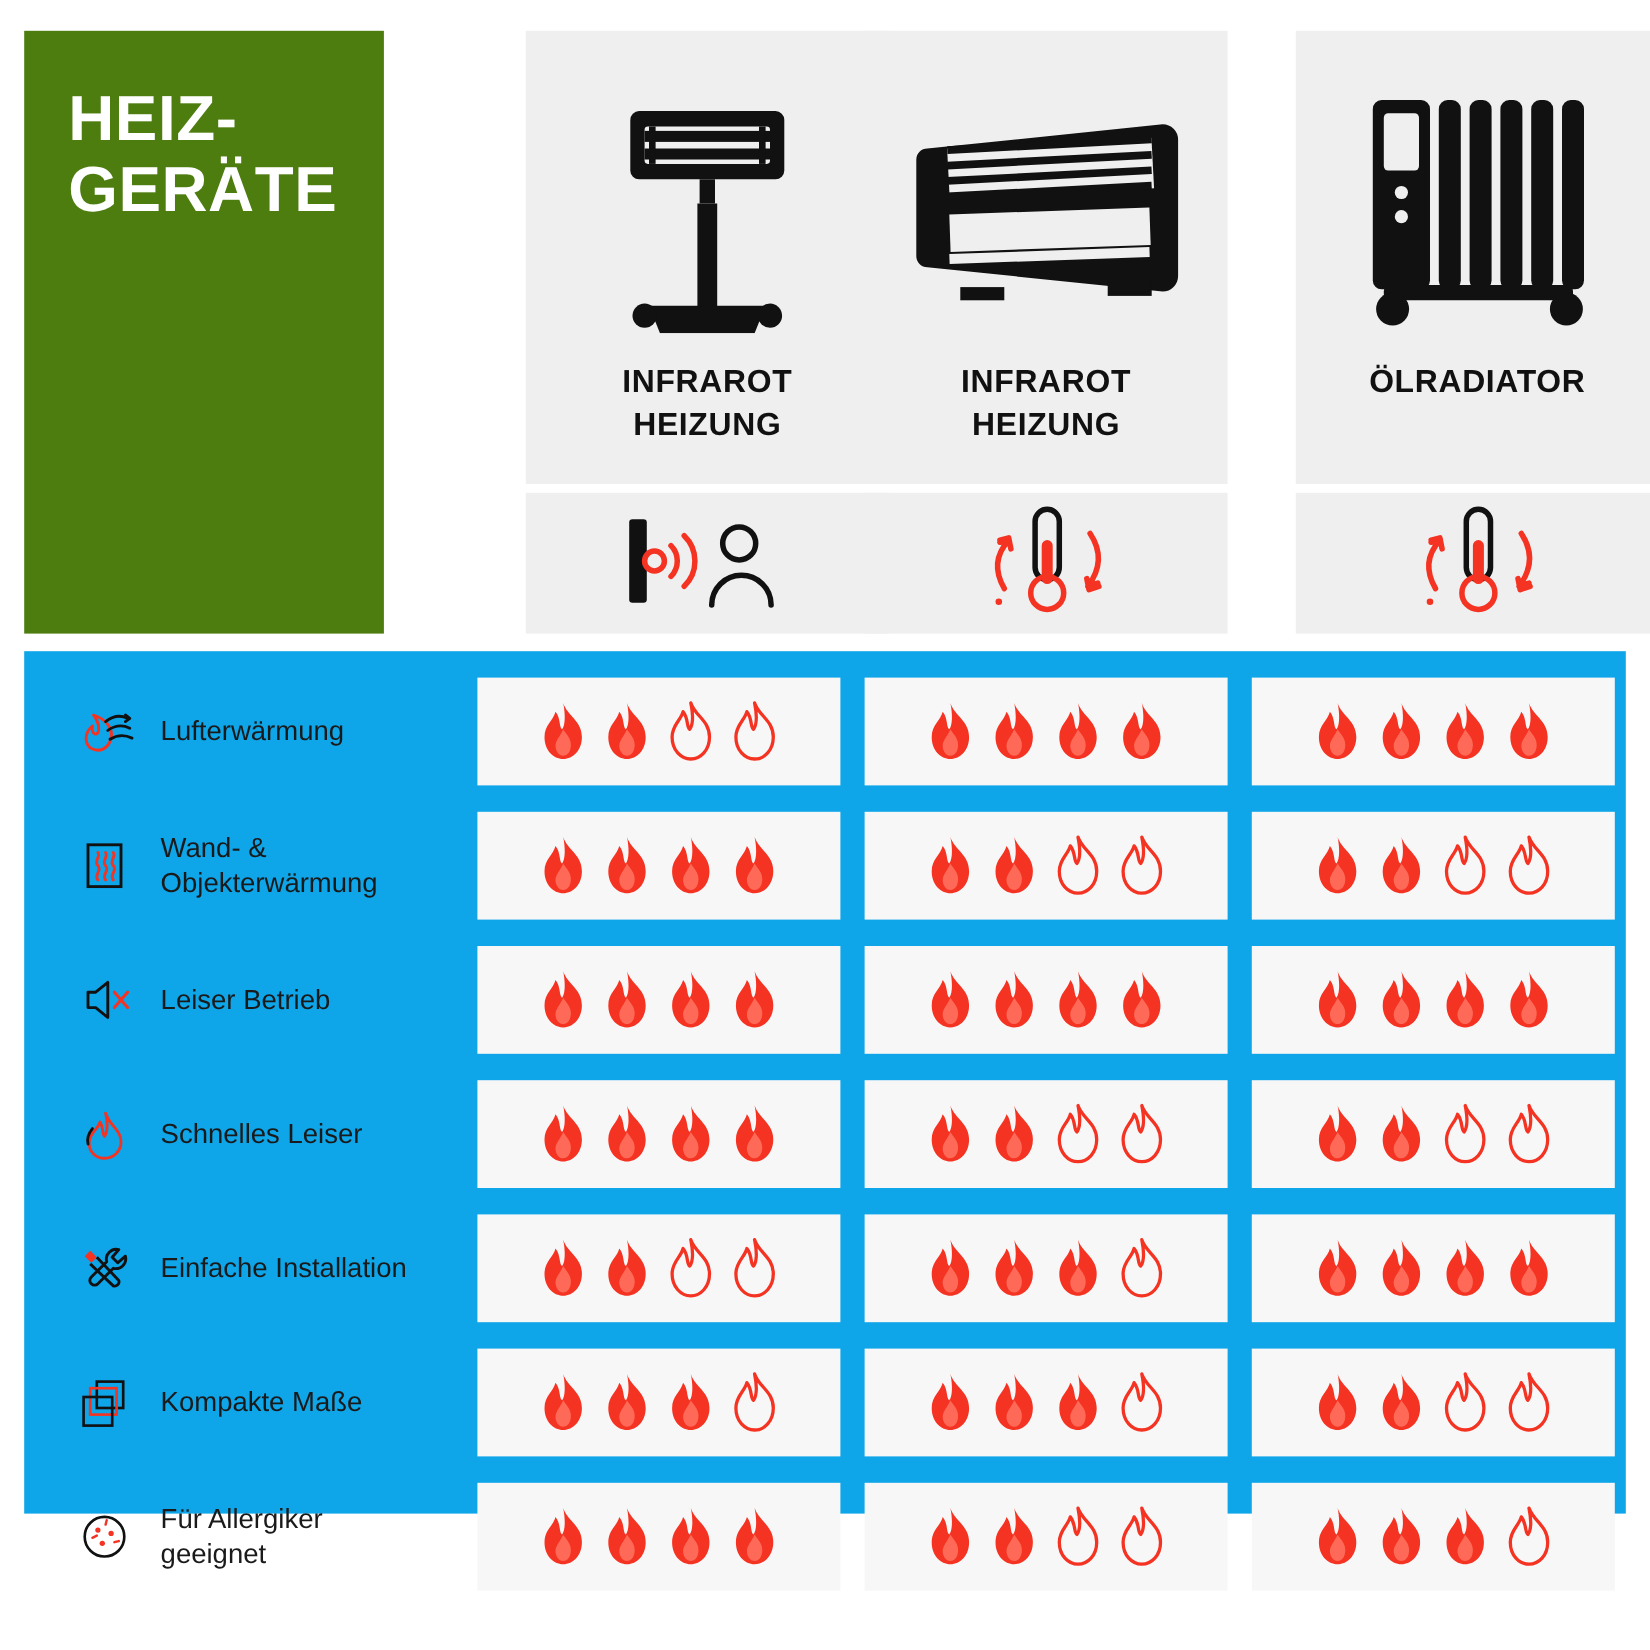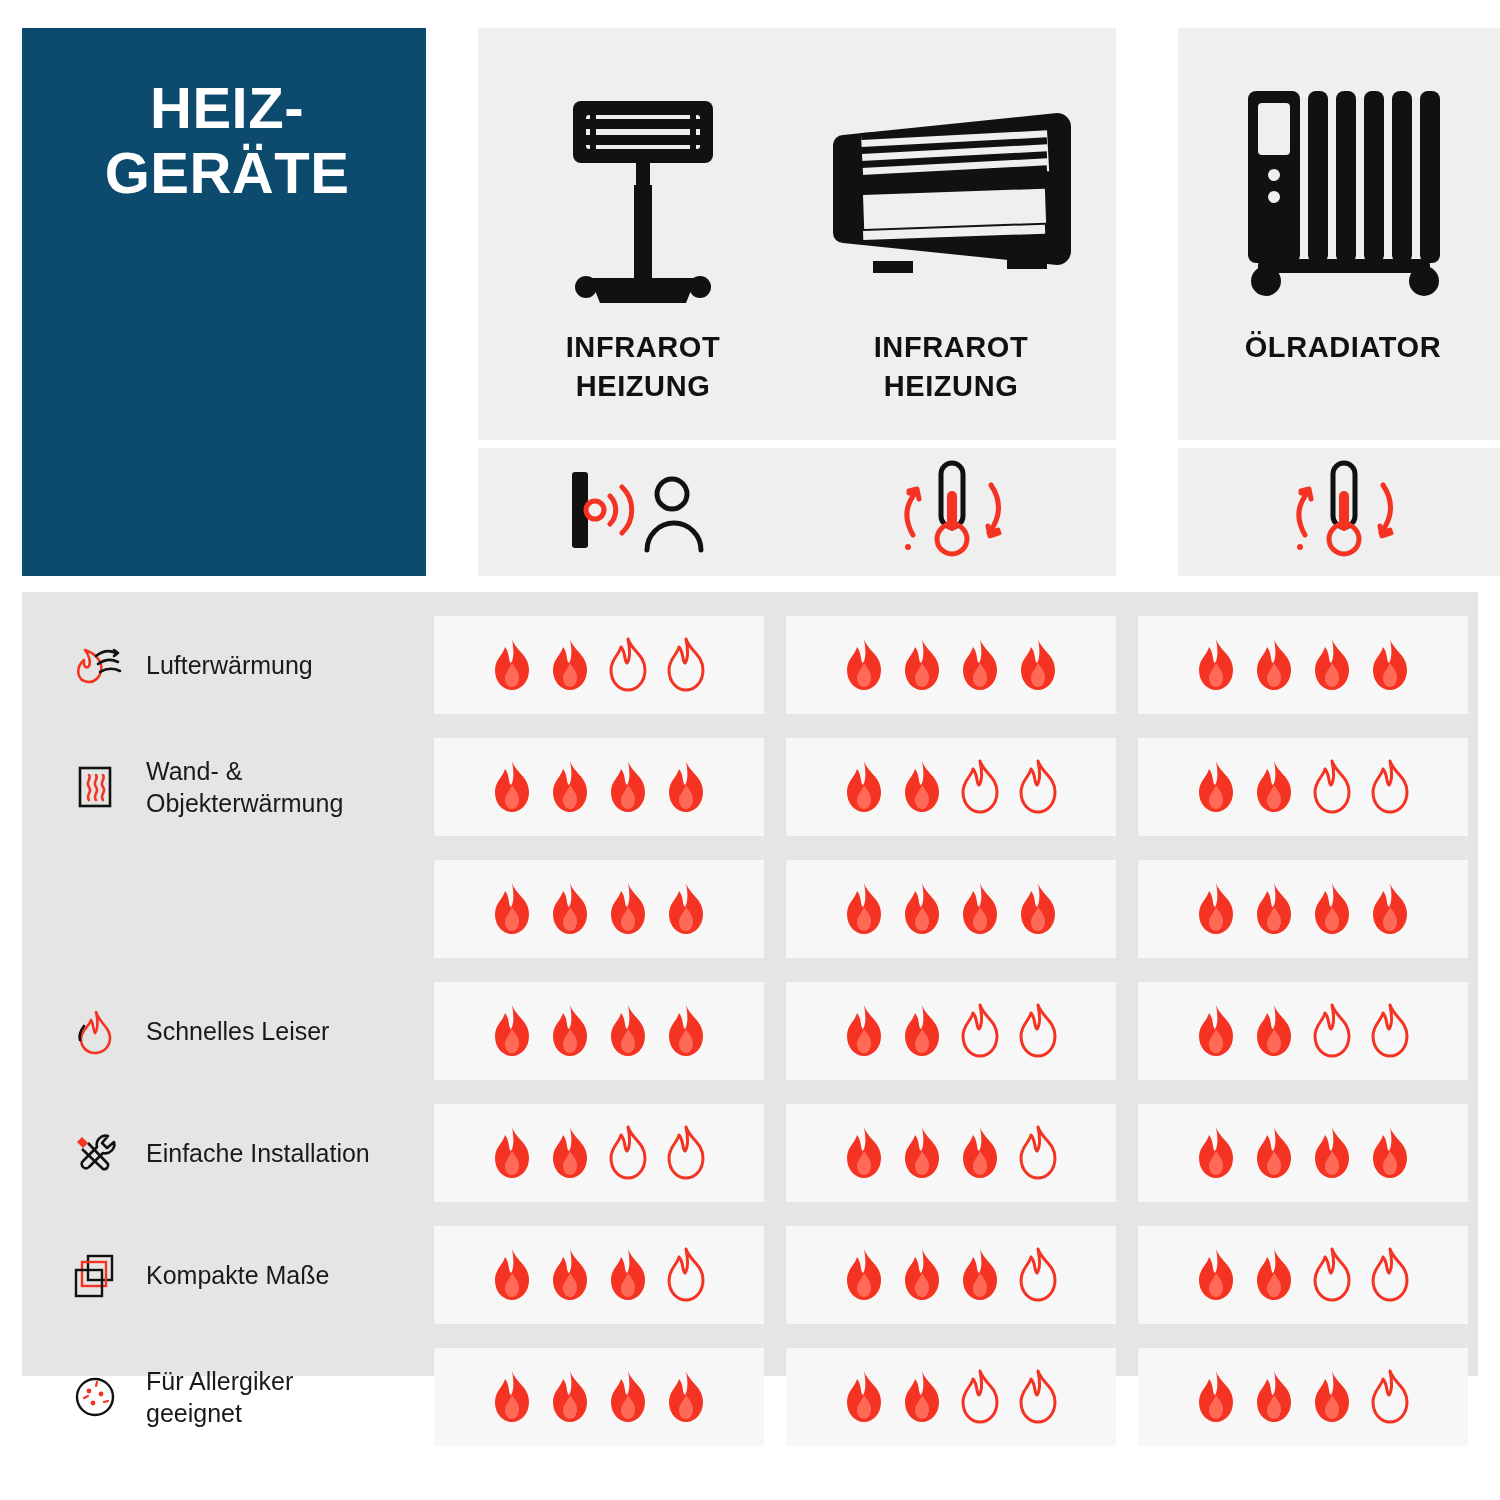--- a/index.html
+++ b/index.html
@@ -21,24 +21,23 @@
     left: 0;
     top: 0;
     width: 1500px;
     height: 580px;
   }
 
   .title-card {
     position: absolute;
     left: 22px;
     top: 28px;
-    width: 404px;
+    width: 327px;
     height: 548px;
-    background: #0c4a6e;
-    text-align: center;
+    background: #4d7c0f;
   }
   .title-text {
     position: absolute;
     left: 40px;
     top: 48px;
     width: 330px;
     color: #ffffff;
     font-size: 58px;
     font-weight: 700;
     line-height: 1.12;
@@ -92,21 +91,21 @@
     justify-content: center;
   }
 
   
   .table {
     position: absolute;
     left: 22px;
     top: 592px;
     width: 1456px;
     height: 784px;
-    background: #e5e5e5;
+    background: #0ea5e9;
   }
 
   .row {
     position: absolute;
     left: 0;
     width: 1456px;
     height: 110px;
   }
   .row-label {
     position: absolute;
@@ -396,20 +395,29 @@
       <svg class="flame" viewBox="0 0 46 56" aria-hidden="true">
           <path d="M23 2 C27 14 40 18 40 33 C40 45 32 53 23 53 C14 53 6 45 6 33 C6 22 14 18 16 10 C21 16 19 24 22 26 C25 22 25 12 23 2 Z" fill="none" stroke="#f43322" stroke-width="3" stroke-linejoin="round"></path>
         </svg>
       <svg class="flame" viewBox="0 0 46 56" aria-hidden="true">
           <path d="M23 2 C27 14 40 18 40 33 C40 45 32 53 23 53 C14 53 6 45 6 33 C6 22 14 18 16 10 C21 16 19 24 22 26 C25 22 25 12 23 2 Z" fill="none" stroke="#f43322" stroke-width="3" stroke-linejoin="round"></path>
         </svg>
     </div>
   </div>
 
   <div class="row" style="top:262px">
+    <div class="row-label">
+      <span class="row-icon">
+        <svg width="58" height="58" viewBox="0 0 58 58" aria-hidden="true">
+          <path d="M14 22 h7 l11 -9 v32 l-11 -9 h-7 Z" fill="none" stroke="#111" stroke-width="2.6" stroke-linejoin="round"></path>
+          <path d="M38 22 l12 14 M50 22 l-12 14" stroke="#f43322" stroke-width="2.8" stroke-linecap="round"></path>
+        </svg>
+      </span>
+      <span class="row-text">Leiser Betrieb</span>
+    </div>
     <div class="cell c0">
       <svg class="flame" viewBox="0 0 46 56" aria-hidden="true">
           <path d="M23 2 C27 14 40 18 40 33 C40 45 32 53 23 53 C14 53 6 45 6 33 C6 22 14 18 16 10 C21 16 19 24 22 26 C25 22 25 12 23 2 Z" fill="#f43322"></path>
           <path d="M23 26 C26 31 30 34 30 40 C30 46 27 50 23 50 C19 50 16 46 16 41 C16 36 20 33 23 26 Z" fill="#ff6a58"></path>
         </svg>
       <svg class="flame" viewBox="0 0 46 56" aria-hidden="true">
           <path d="M23 2 C27 14 40 18 40 33 C40 45 32 53 23 53 C14 53 6 45 6 33 C6 22 14 18 16 10 C21 16 19 24 22 26 C25 22 25 12 23 2 Z" fill="#f43322"></path>
           <path d="M23 26 C26 31 30 34 30 40 C30 46 27 50 23 50 C19 50 16 46 16 41 C16 36 20 33 23 26 Z" fill="#ff6a58"></path>
         </svg>
       <svg class="flame" viewBox="0 0 46 56" aria-hidden="true">

